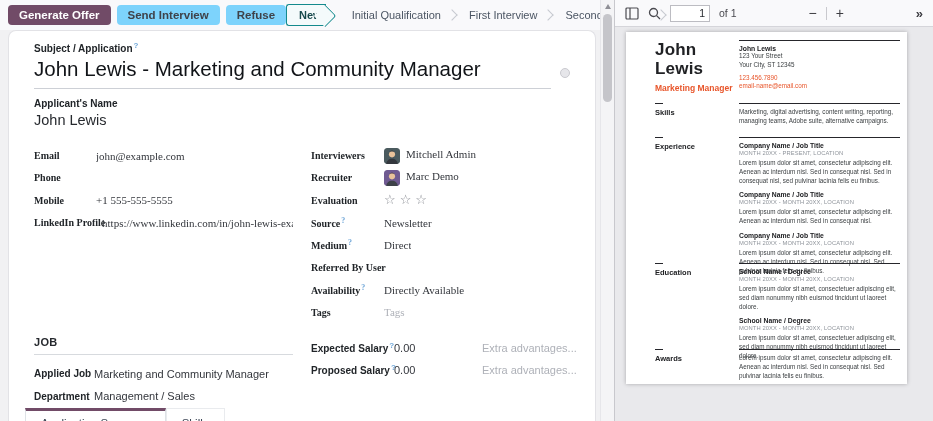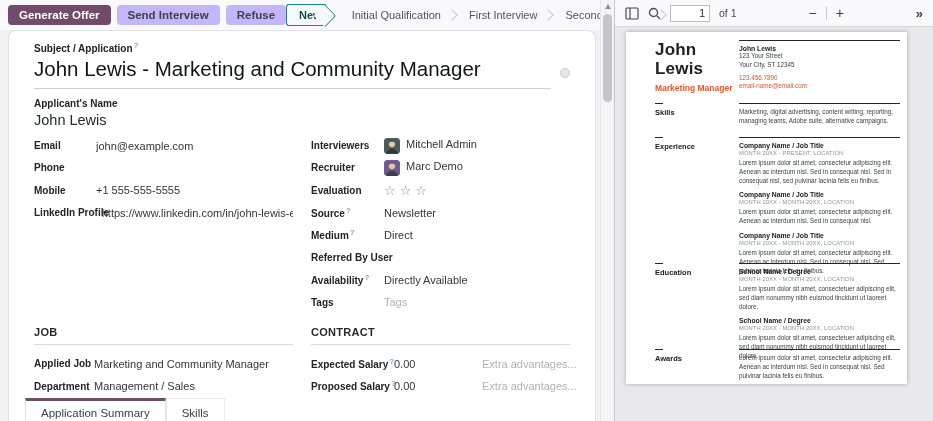--- a/index.html
+++ b/index.html
@@ -12,21 +12,21 @@
   }
   
   .left { width:600px; flex-shrink:0; display:flex; flex-direction:column; }
   .statusbar {
     height:30px; flex-shrink:0; display:flex; justify-content:space-between;
     align-items:center; padding:0 12px 0 8px; background:#f9f9fb;
   }
   .btns { display:flex; gap:6px; }
   .btn {
     font-family:"Liberation Sans",sans-serif; font-size:11.5px; font-weight:600;
-    padding:4px 11px; border-radius:4px; border:none; background:#c4b5fd;
+    padding:4px 11px; border-radius:4px; border:none; background:#7dd3fc;
     color:#3f4249; cursor:pointer; white-space:nowrap;
   }
   .btn.primary { background:#714B67; color:#fff; }
   .stages { display:flex; align-items:center; height:22px; }
   .stage { font-size:11px; color:#4b5563; padding:4px 10px; white-space:nowrap; }
   .stage.active {
     position:relative; border:1px solid #148a8d; border-right:none;
     border-radius:3px 0 0 3px; background:#f4fafb; color:#17494c;
     font-weight:600; padding:4px 4px 4px 12px; margin-right:16px; z-index:1;
   }
@@ -50,21 +50,21 @@
   .title {
     flex:1; font-size:20.5px; font-weight:500; color:#111418;
     padding-bottom:7px; border-bottom:1px solid #cdd0d6; white-space:nowrap; overflow:hidden;
   }
   .activity-dot {
     width:10px; height:10px; border-radius:50%; background:#e6e6ea;
     border:1px solid #c9c9cf; margin-left:9px; flex-shrink:0; cursor:pointer;
   }
   .applicant { margin-top:9px; }
   .applicant .aval { font-size:14.5px; color:#26292e; margin-top:3px; }
-  .fields { display:flex; margin-top:6px; }
+  .fields { display:flex; margin-top:16px;font-family:Liberation Serif, serif; }
   .fcol { flex:1; min-width:0; }
   .fcol.lft { padding-right:18px; }
   .frow { display:flex; align-items:center; min-height:22.4px; font-size:11px; }
   .fcol.lft .flabel { min-width:62px; padding-right:6px; }
   .fcol.rgt .flabel { min-width:73px; padding-right:5px; }
   .fval { color:#33363c; white-space:nowrap; overflow:hidden; }
   .fval.ph { color:#aeb1b8; }
   .m2o { display:flex; align-items:flex-start; }
   .avatar { width:16px; height:16px; border-radius:3px; margin-right:6px; flex-shrink:0; }
   .stars { font-size:13px; color:#8b8e95; letter-spacing:4px; cursor:pointer; }
@@ -255,21 +255,20 @@
           <div class="frow">
             <span class="flabel">Applied Job</span>
             <span class="fval">Marketing and Community Manager</span>
           </div>
           <div class="frow">
             <span class="flabel">Department</span>
             <span class="fval">Management / Sales</span>
           </div>
         </div>
         <div class="sec rgt">
-          <div class="sec-h">CONTRACT</div>
           <div class="frow">
             <span class="flabel"><span>Expected Salary</span><sup class="help">?</sup></span>
             <span class="fval num">0.00</span>
             <span class="extra">Extra advantages...</span>
           </div>
           <div class="frow">
             <span class="flabel"><span>Proposed Salary</span><sup class="help">?</sup></span>
             <span class="fval num">0.00</span>
             <span class="extra">Extra advantages...</span>
           </div>

